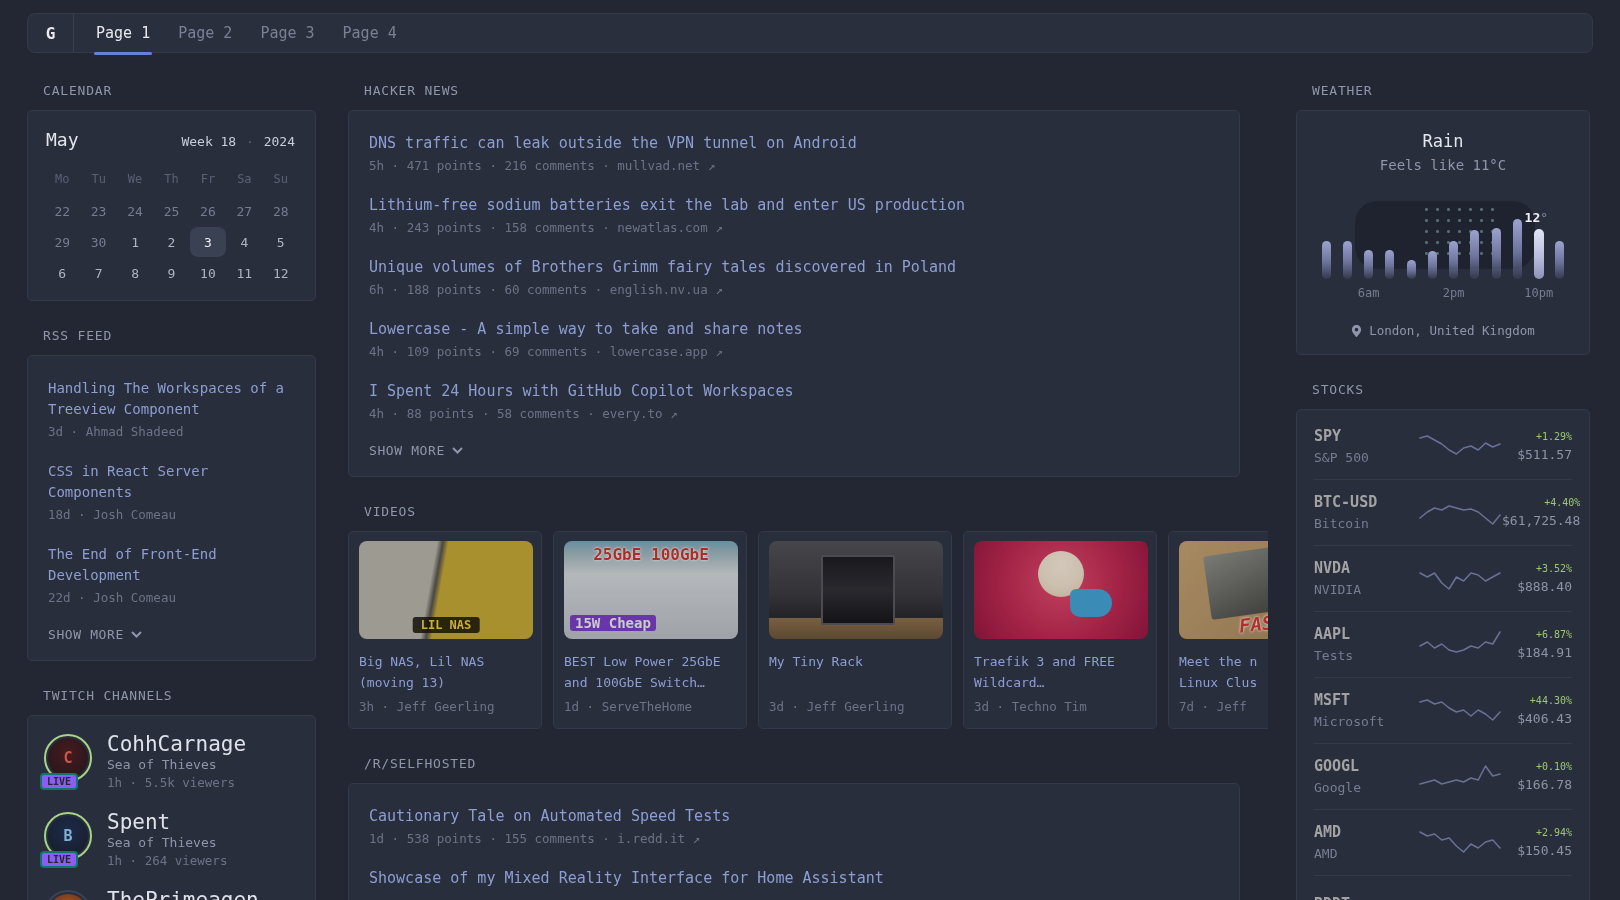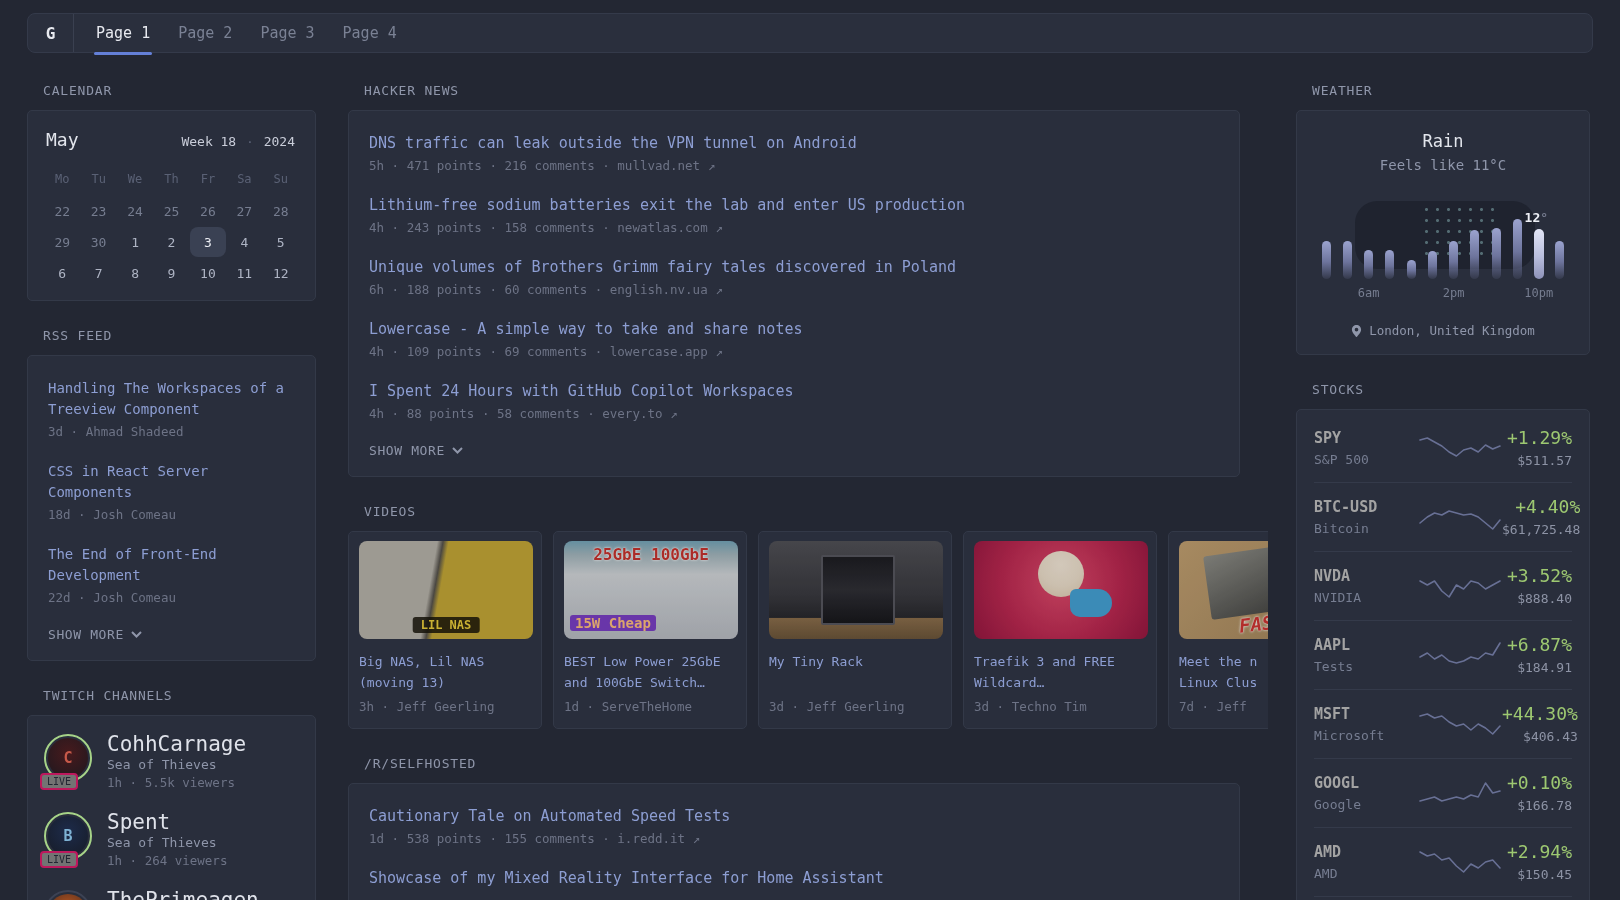--- a/index.html
+++ b/index.html
@@ -88,22 +88,22 @@
     display:flex; align-items:center; justify-content:center;
   }
   .av-ring.off { border-color:#3c4254; }
   .avatar {
     width:40px; height:40px; border-radius:50%;
     display:flex; align-items:center; justify-content:center;
     font-size:15px; font-weight:bold;
   }
   .live-badge {
     position:absolute; left:-4px; bottom:-8px;
-    background:#737373; color:#232733; font-size:10px; font-weight:normal;
-    padding:1px 5px; border-radius:4px; border:2px solid #be185d;
+    background:#8b5cf6; color:#232733; font-size:10px; font-weight:bold;
+    padding:1px 5px; border-radius:4px; border:2px solid #0f766e;
   }
   .tw-name { color:#dfe2ea; font-size:21px; line-height:20px; cursor:pointer; }
   .tw-game { color:#8f96aa; font-size:13px; margin-top:3px; }
   .tw-meta { color:#6d7386; font-size:12.5px; margin-top:3px; }
 
   
   .video-row { width:920px; overflow:hidden; display:flex; gap:11px; }
   .vcard { width:194px; flex-shrink:0; background:#292e3c; border:1px solid #333948; border-radius:5px; padding:9px 10px 14px 10px; }
   .vthumb {
     width:174px; height:98px; border-radius:8px; position:relative;
@@ -120,21 +120,21 @@
     padding:1px 8px; border-radius:3px; white-space:nowrap;
   }
   .thumb-switch { background:linear-gradient(180deg,#6fa3b8 0%,#9fb3ba 14%,#cdd1d5 34%,#b4b8bf 100%); }
   .thumb-switch .tl0 {
     position:absolute; top:4px; left:50%; transform:translateX(-50%);
     color:#cc2f2a; font-weight:800; font-size:16px; white-space:nowrap;
     text-shadow:0 0 3px #fff, 0 0 1px #fff;
   }
   .thumb-switch .tl1 {
     position:absolute; bottom:8px; left:6px;
-    color:#fdba74; background:#7a3cc9; font-weight:800; font-size:14px;
+    color:#e5e5e5; background:#7a3cc9; font-weight:800; font-size:14px;
     padding:0 5px; border-radius:3px;
   }
   .thumb-rack { background:linear-gradient(180deg,#4f4f55 0%,#39393f 55%,#28282d 78%,#8a6b46 79%,#6b5336 100%); }
   .thumb-rack::before {
     content:""; position:absolute; left:52px; top:14px; width:70px; height:66px;
     background:linear-gradient(180deg,#1d1d22 0%,#2e2e35 50%,#17171b 100%);
     border:2px solid #55555e; border-radius:2px;
   }
   .thumb-traefik { background:radial-gradient(circle at 50% 42%,#e4476a 0%,#c22550 55%,#9c1440 100%); }
   .thumb-traefik::before {
@@ -198,21 +198,21 @@
 
   
   .stocks-card { padding:4px 17px; }
   .srow { display:flex; align-items:center; padding:13px 0 14px 0; border-top:1px solid #343a4a; }
   .srow:first-child { border-top:none; }
   .s-left { width:104px; flex-shrink:0; }
   .s-sym { color:#a3a3a3; font-size:15px; font-weight:bold; cursor:pointer; }
   .s-name { color:#767d91; font-size:13px; margin-top:5px; }
   .s-spark { width:84px; height:30px; flex-shrink:0; }
   .s-right { margin-left:auto; text-align:right; }
-  .s-chg { font-size:18px;text-align:right; }
+  .s-chg { font-size:10px;text-align:right; }
   .s-chg.up { color:#9dc871; }
   .s-chg.down { color:#dd6878; }
   .s-price { color:#8d93a5; font-size:13px; margin-top:5px; }
 </style>
 </head>
 <body>
 
 <div class="page">
 
   <nav class="topnav">

